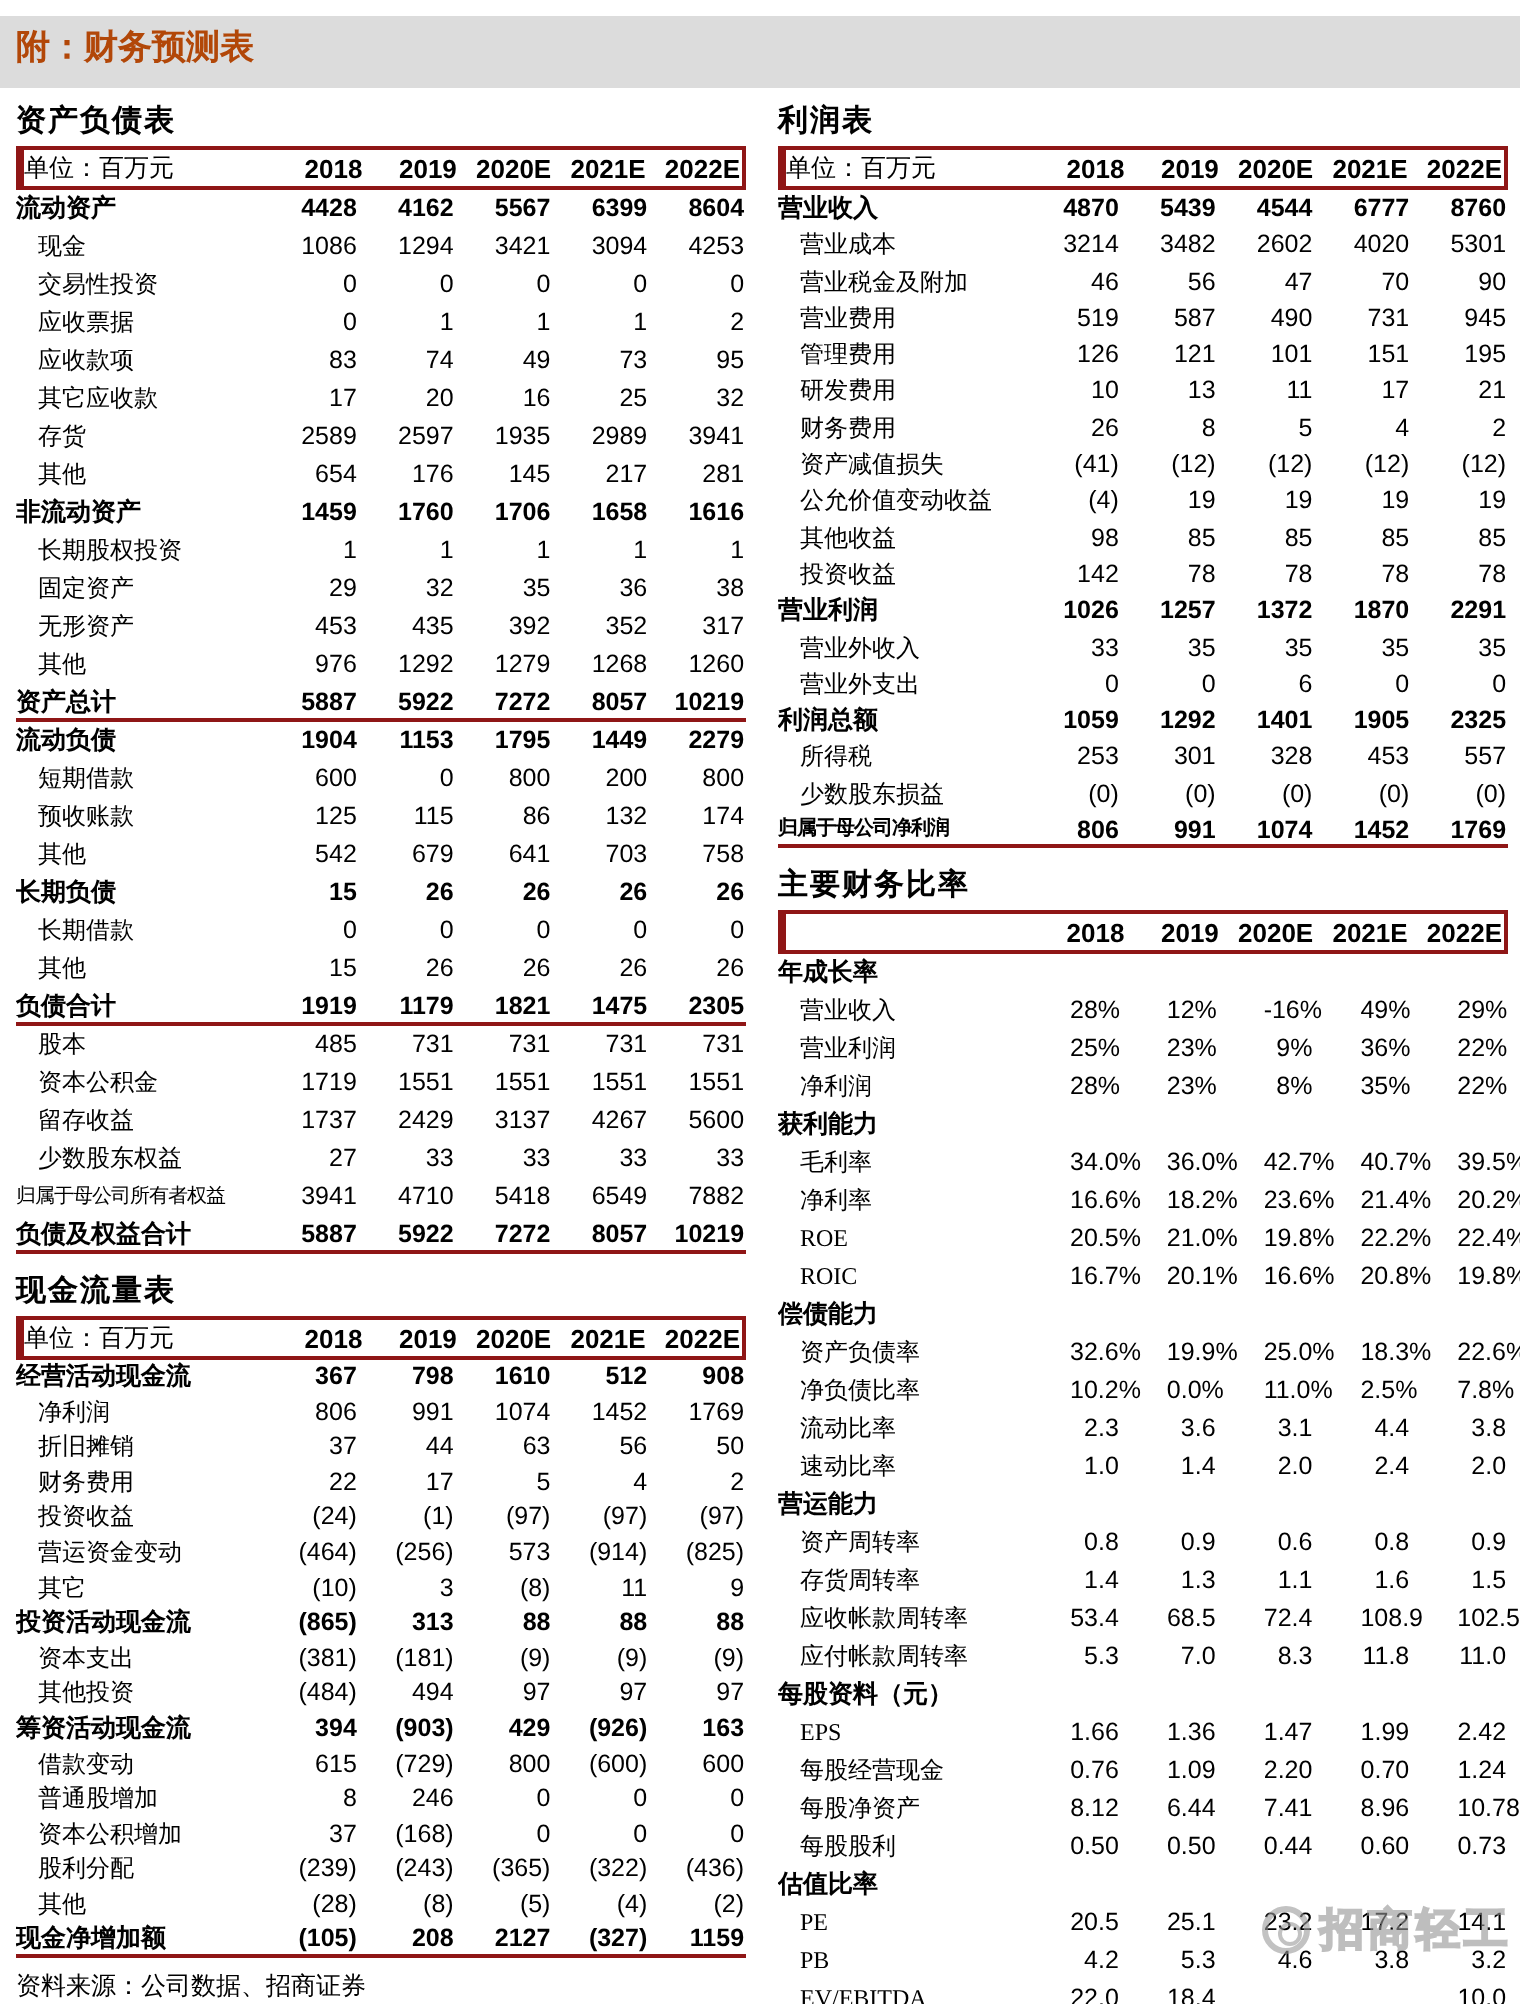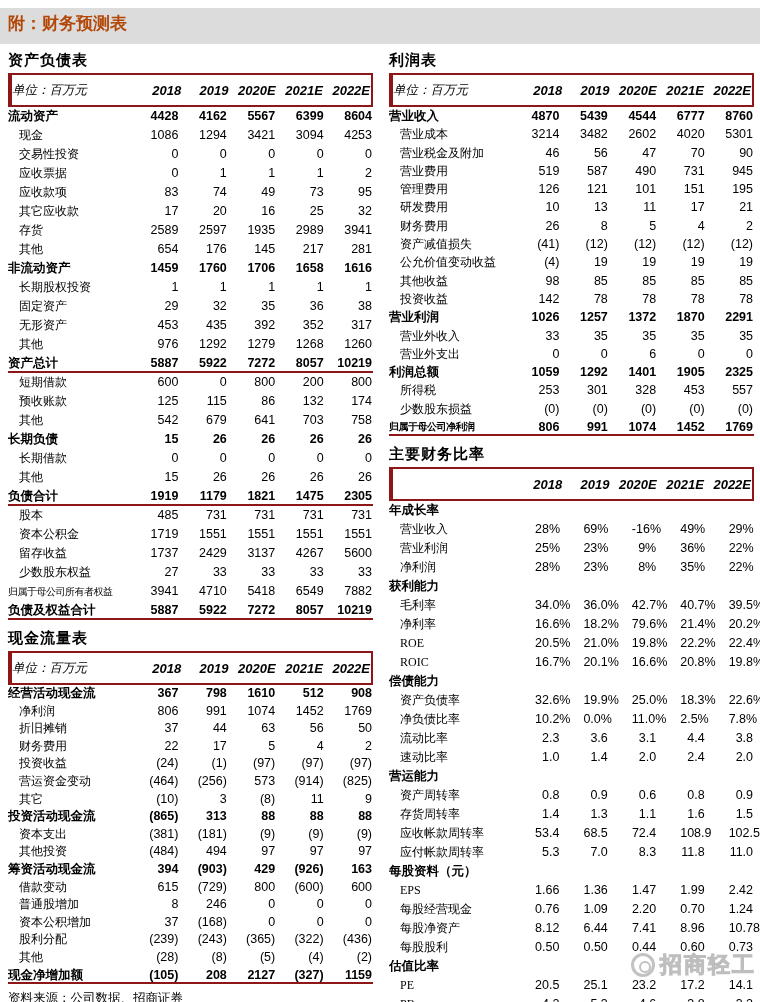--- a/index.html
+++ b/index.html
@@ -13,35 +13,34 @@
   .band{
     margin-top:8px;background:var(--band);padding:4px 10px 9px 8px;
     font-size:17px;font-weight:bold;color:var(--title);
     font-family:"Liberation Sans","DejaVu Sans",sans-serif;
   }
   .cols{display:flex;padding:0 6px 0 8px;gap:16px;}
   .col{flex:1;min-width:0;}
   .sect{font-size:15px;font-weight:bold;margin:7px 0 3px 0;letter-spacing:1px;}
   .sect.mt{margin-top:9px;}
   .thead{
-    display:flex;align-items:center;height:34px;line-height:19px;
+    display:flex;align-items:center;height:22px;line-height:19px;
     border:2px solid var(--red);border-left:4px solid var(--red);
     padding-right:1px;
-    font-style:italic;
   }
   .thead .lab{font-size:12.5px;}
   .yh{
     flex:1;text-align:right;
     font-family:"Liberation Sans","DejaVu Sans",sans-serif;
     font-weight:bold;font-size:13px;
   }
   .trow{display:flex;padding-right:1px;}
-  .t-bs .trow{height:19px;line-height:19px;justify-content:center;}
+  .t-bs .trow{height:19px;line-height:19px;}
   .t-is .trow{height:18.3px;line-height:18.3px;}
-  .t-cf .trow{height:17.6px;line-height:17.6px;}
+  .t-cf .trow{height:17.6px;line-height:17.6px;align-items:center;}
   .t-fr .trow{height:19px;line-height:19px;gap:24px;}
   .lab{
     flex:0 0 122px;font-size:12px;white-space:nowrap;overflow:hidden;
   }
   .ind .lab{padding-left:11px;}
   .val{
     flex:1;text-align:right;min-width:0;
     font-family:"Liberation Sans","DejaVu Sans",sans-serif;
     font-size:12.5px;
   }
@@ -190,20 +189,28 @@
           <div class="val">1260</div>
         </div>
         <div class="trow bold rule">
           <div class="lab">资产总计</div>
           <div class="val">5887</div>
           <div class="val">5922</div>
           <div class="val">7272</div>
           <div class="val">8057</div>
           <div class="val">10219</div>
         </div>
+        <div class="trow bold">
+          <div class="lab">流动负债</div>
+          <div class="val">1904</div>
+          <div class="val">1153</div>
+          <div class="val">1795</div>
+          <div class="val">1449</div>
+          <div class="val">2279</div>
+        </div>
         <div class="trow ind">
           <div class="lab">短期借款</div>
           <div class="val">600</div>
           <div class="val">0</div>
           <div class="val">800</div>
           <div class="val">200</div>
           <div class="val">800</div>
         </div>
         <div class="trow ind">
           <div class="lab">预收账款</div>
@@ -625,21 +632,21 @@
           <div class="lab">年成长率</div>
           <div class="val"></div>
           <div class="val"></div>
           <div class="val"></div>
           <div class="val"></div>
           <div class="val"></div>
         </div>
         <div class="trow ind">
           <div class="lab">营业收入</div>
           <div class="val">28%</div>
-          <div class="val">69%</div>
+          <div class="val">12%</div>
           <div class="val">-16%</div>
           <div class="val">49%</div>
           <div class="val">29%</div>
         </div>
         <div class="trow ind">
           <div class="lab">营业利润</div>
           <div class="val">25%</div>
           <div class="val">23%</div>
           <div class="val">9%</div>
           <div class="val">36%</div>
@@ -666,21 +673,21 @@
           <div class="val">34.0%</div>
           <div class="val">36.0%</div>
           <div class="val">42.7%</div>
           <div class="val">40.7%</div>
           <div class="val">39.5%</div>
         </div>
         <div class="trow ind">
           <div class="lab">净利率</div>
           <div class="val">16.6%</div>
           <div class="val">18.2%</div>
-          <div class="val">79.6%</div>
+          <div class="val">23.6%</div>
           <div class="val">21.4%</div>
           <div class="val">20.2%</div>
         </div>
         <div class="trow ind">
           <div class="lab">ROE</div>
           <div class="val">20.5%</div>
           <div class="val">21.0%</div>
           <div class="val">19.8%</div>
           <div class="val">22.2%</div>
           <div class="val">22.4%</div>

